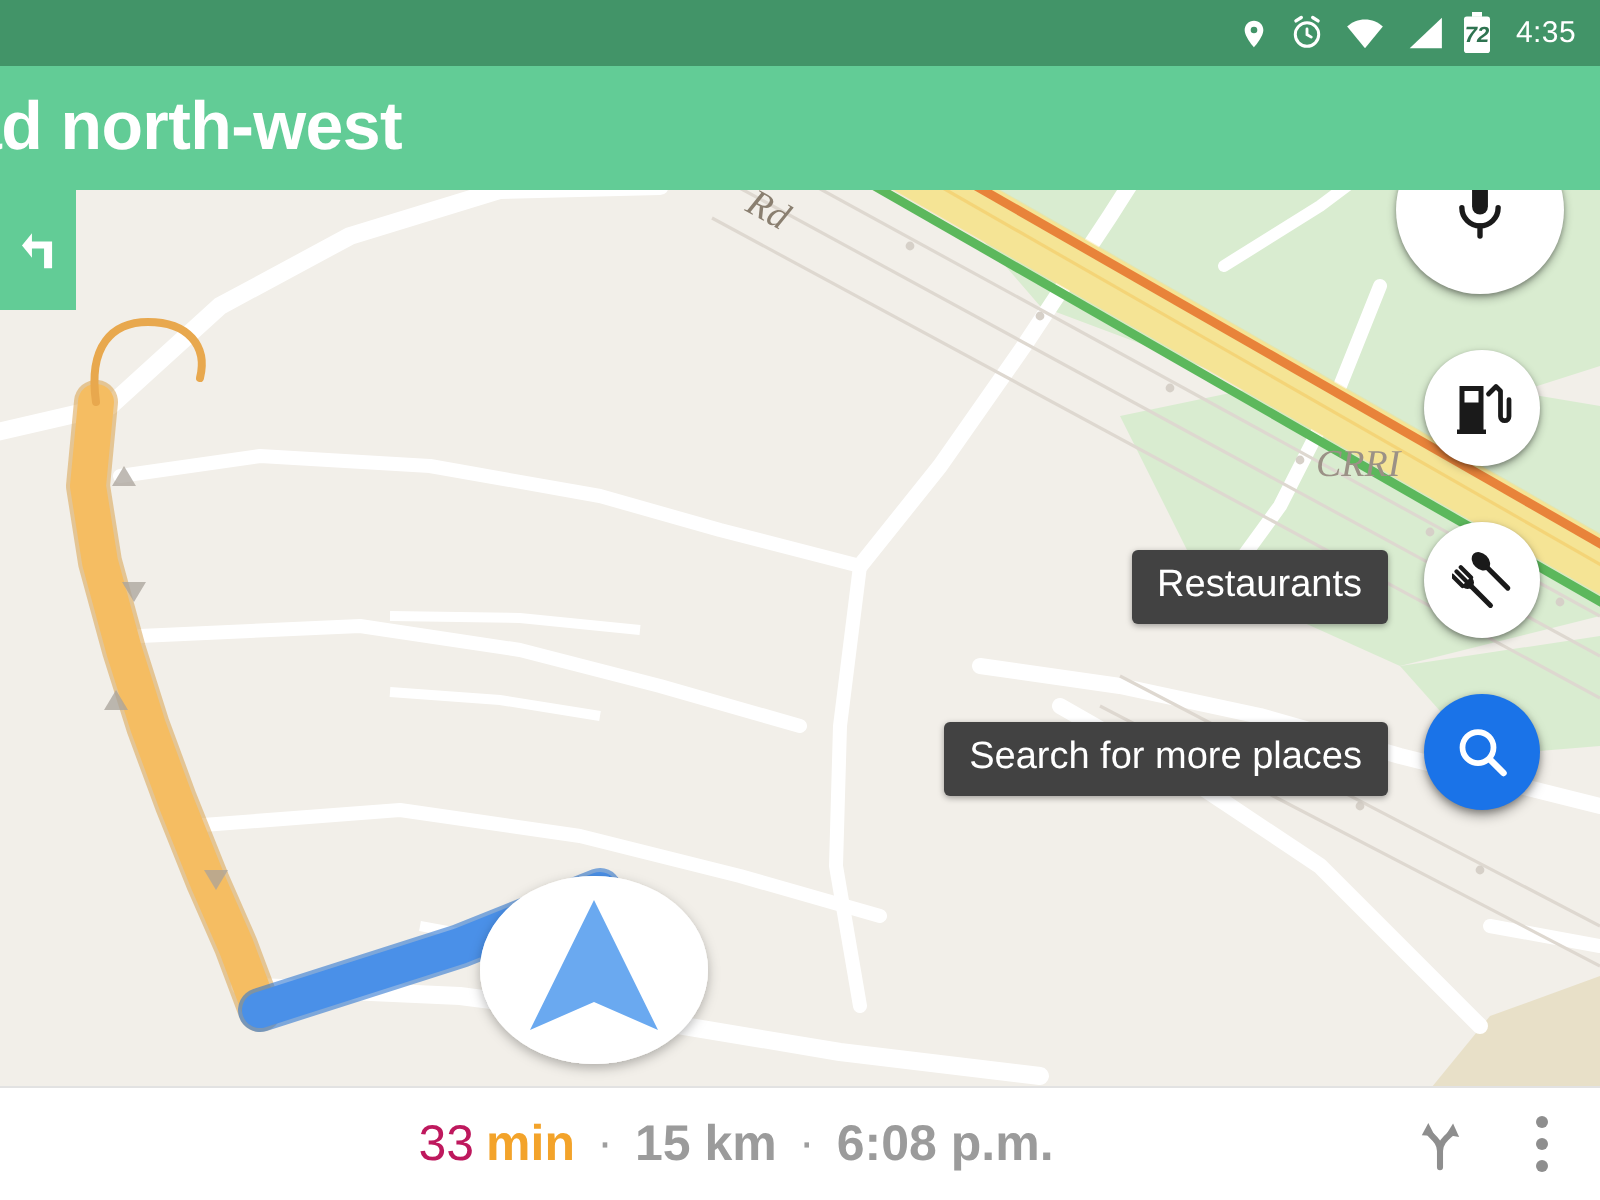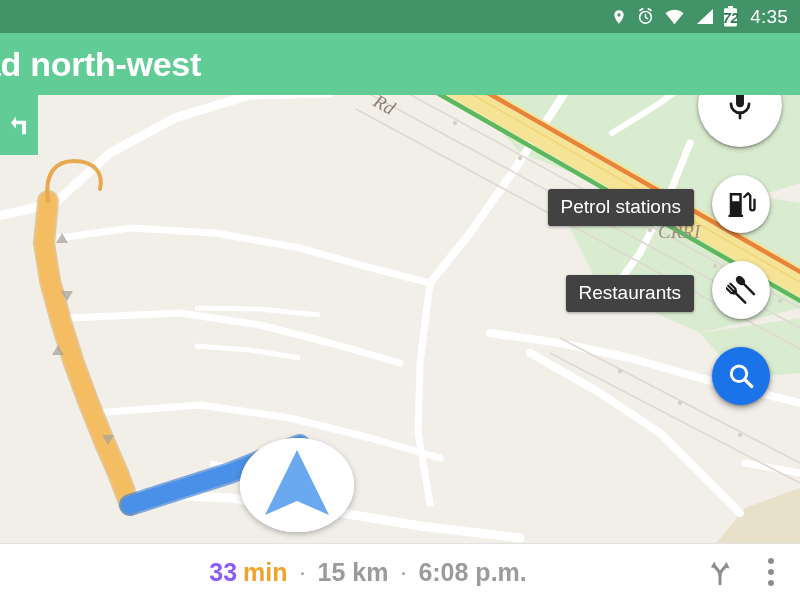--- a/index.html
+++ b/index.html
@@ -13,27 +13,27 @@
 
   
   .statusbar{
     position:absolute; top:0; left:0; width:800px; height:33px;
     background:#429468; z-index:40;
     display:flex; align-items:center; justify-content:flex-end;
     padding-right:12px; gap:9px;
   }
   .sb-icon{ display:flex; align-items:center; justify-content:center; }
   .sb-time{
-    color:#ffffff; font-size:19px; font-weight:400; letter-spacing:.2px;
+    color:#ffffff; font-size:15px; font-weight:400; letter-spacing:.2px;
     margin-left:3px;
   }
   .batt-wrap{ position:relative; width:15px; height:21px; }
   .batt-num{
     position:absolute; inset:0; display:flex; align-items:center; justify-content:center;
-    font-size:14px; color:#2e7350; font-weight:700; font-style:italic; padding-top:3px;
+    font-size:11px; color:#2e7350; font-weight:700; font-style:italic; padding-top:3px;
   }
 
   
   .navheader{
     position:absolute; top:33px; left:0; width:800px; height:62px;
     background:#62cc96; z-index:35; overflow:hidden;
   }
   .navheader .nh-text{
     position:absolute; left:-18px; top:50%; transform:translateY(-50%);
     color:#ffffff; font-size:34px; font-weight:700; white-space:nowrap;
@@ -81,21 +81,21 @@
   .bottombar{
     position:absolute; bottom:0; left:0; width:800px; height:57px;
     background:#ffffff; z-index:40;
     display:flex; align-items:center;
     border-top:1px solid #e2e2e2;
   }
   .bb-eta{
     flex:1; display:flex; align-items:center; justify-content:center;
     gap:11px; margin-left:30px;
   }
-  .bb-min{ color:#8b5cf6; font-size:25px; font-weight:700; }
+  .bb-min{ color:#be185d; font-size:25px; font-weight:400; }
   .bb-minunit{ color:#f3a32a; font-size:25px; font-weight:700; margin-left:-5px; }
   .bb-sep{ color:#9e9e9e; font-size:24px; line-height:1; }
   .bb-dist,.bb-arrive{ color:#9b9b9b; font-size:25px; font-weight:700; }
   .bb-actions{ display:flex; align-items:center; gap:34px; padding-right:26px; }
   .bb-btn{ display:flex; align-items:center; justify-content:center; cursor:pointer; }
   .dots{ display:flex; flex-direction:column; gap:5px; align-items:center; }
   .dots i{ width:6px; height:6px; border-radius:50%; background:#8e8e8e; display:block; }
 </style>
 </head>
 <body>
@@ -272,22 +272,22 @@
     </svg>
   </div>
 
   <div class="fab fab-search">
     <svg width="30" height="30" viewBox="0 0 24 24">
       <circle cx="10.4" cy="10.2" r="6.2" fill="none" stroke="#ffffff" stroke-width="2.3"></circle>
       <path d="M15.2 15.0 L20.6 20.4" stroke="#ffffff" stroke-width="2.6" stroke-linecap="round"></path>
     </svg>
   </div>
 
-  <div class="chiplabel chip-petrol">Petrol stations</div>
   <div class="chiplabel chip-rest">Restaurants</div>
+  <div class="chiplabel chip-search">Search for more places</div>
 
   <div class="bottombar">
     <div class="bb-eta">
       <span class="bb-min">33</span>
       <span class="bb-minunit">min</span>
       <span class="bb-sep">·</span>
       <span class="bb-dist">15 km</span>
       <span class="bb-sep">·</span>
       <span class="bb-arrive">6:08 p.m.</span>
     </div>

